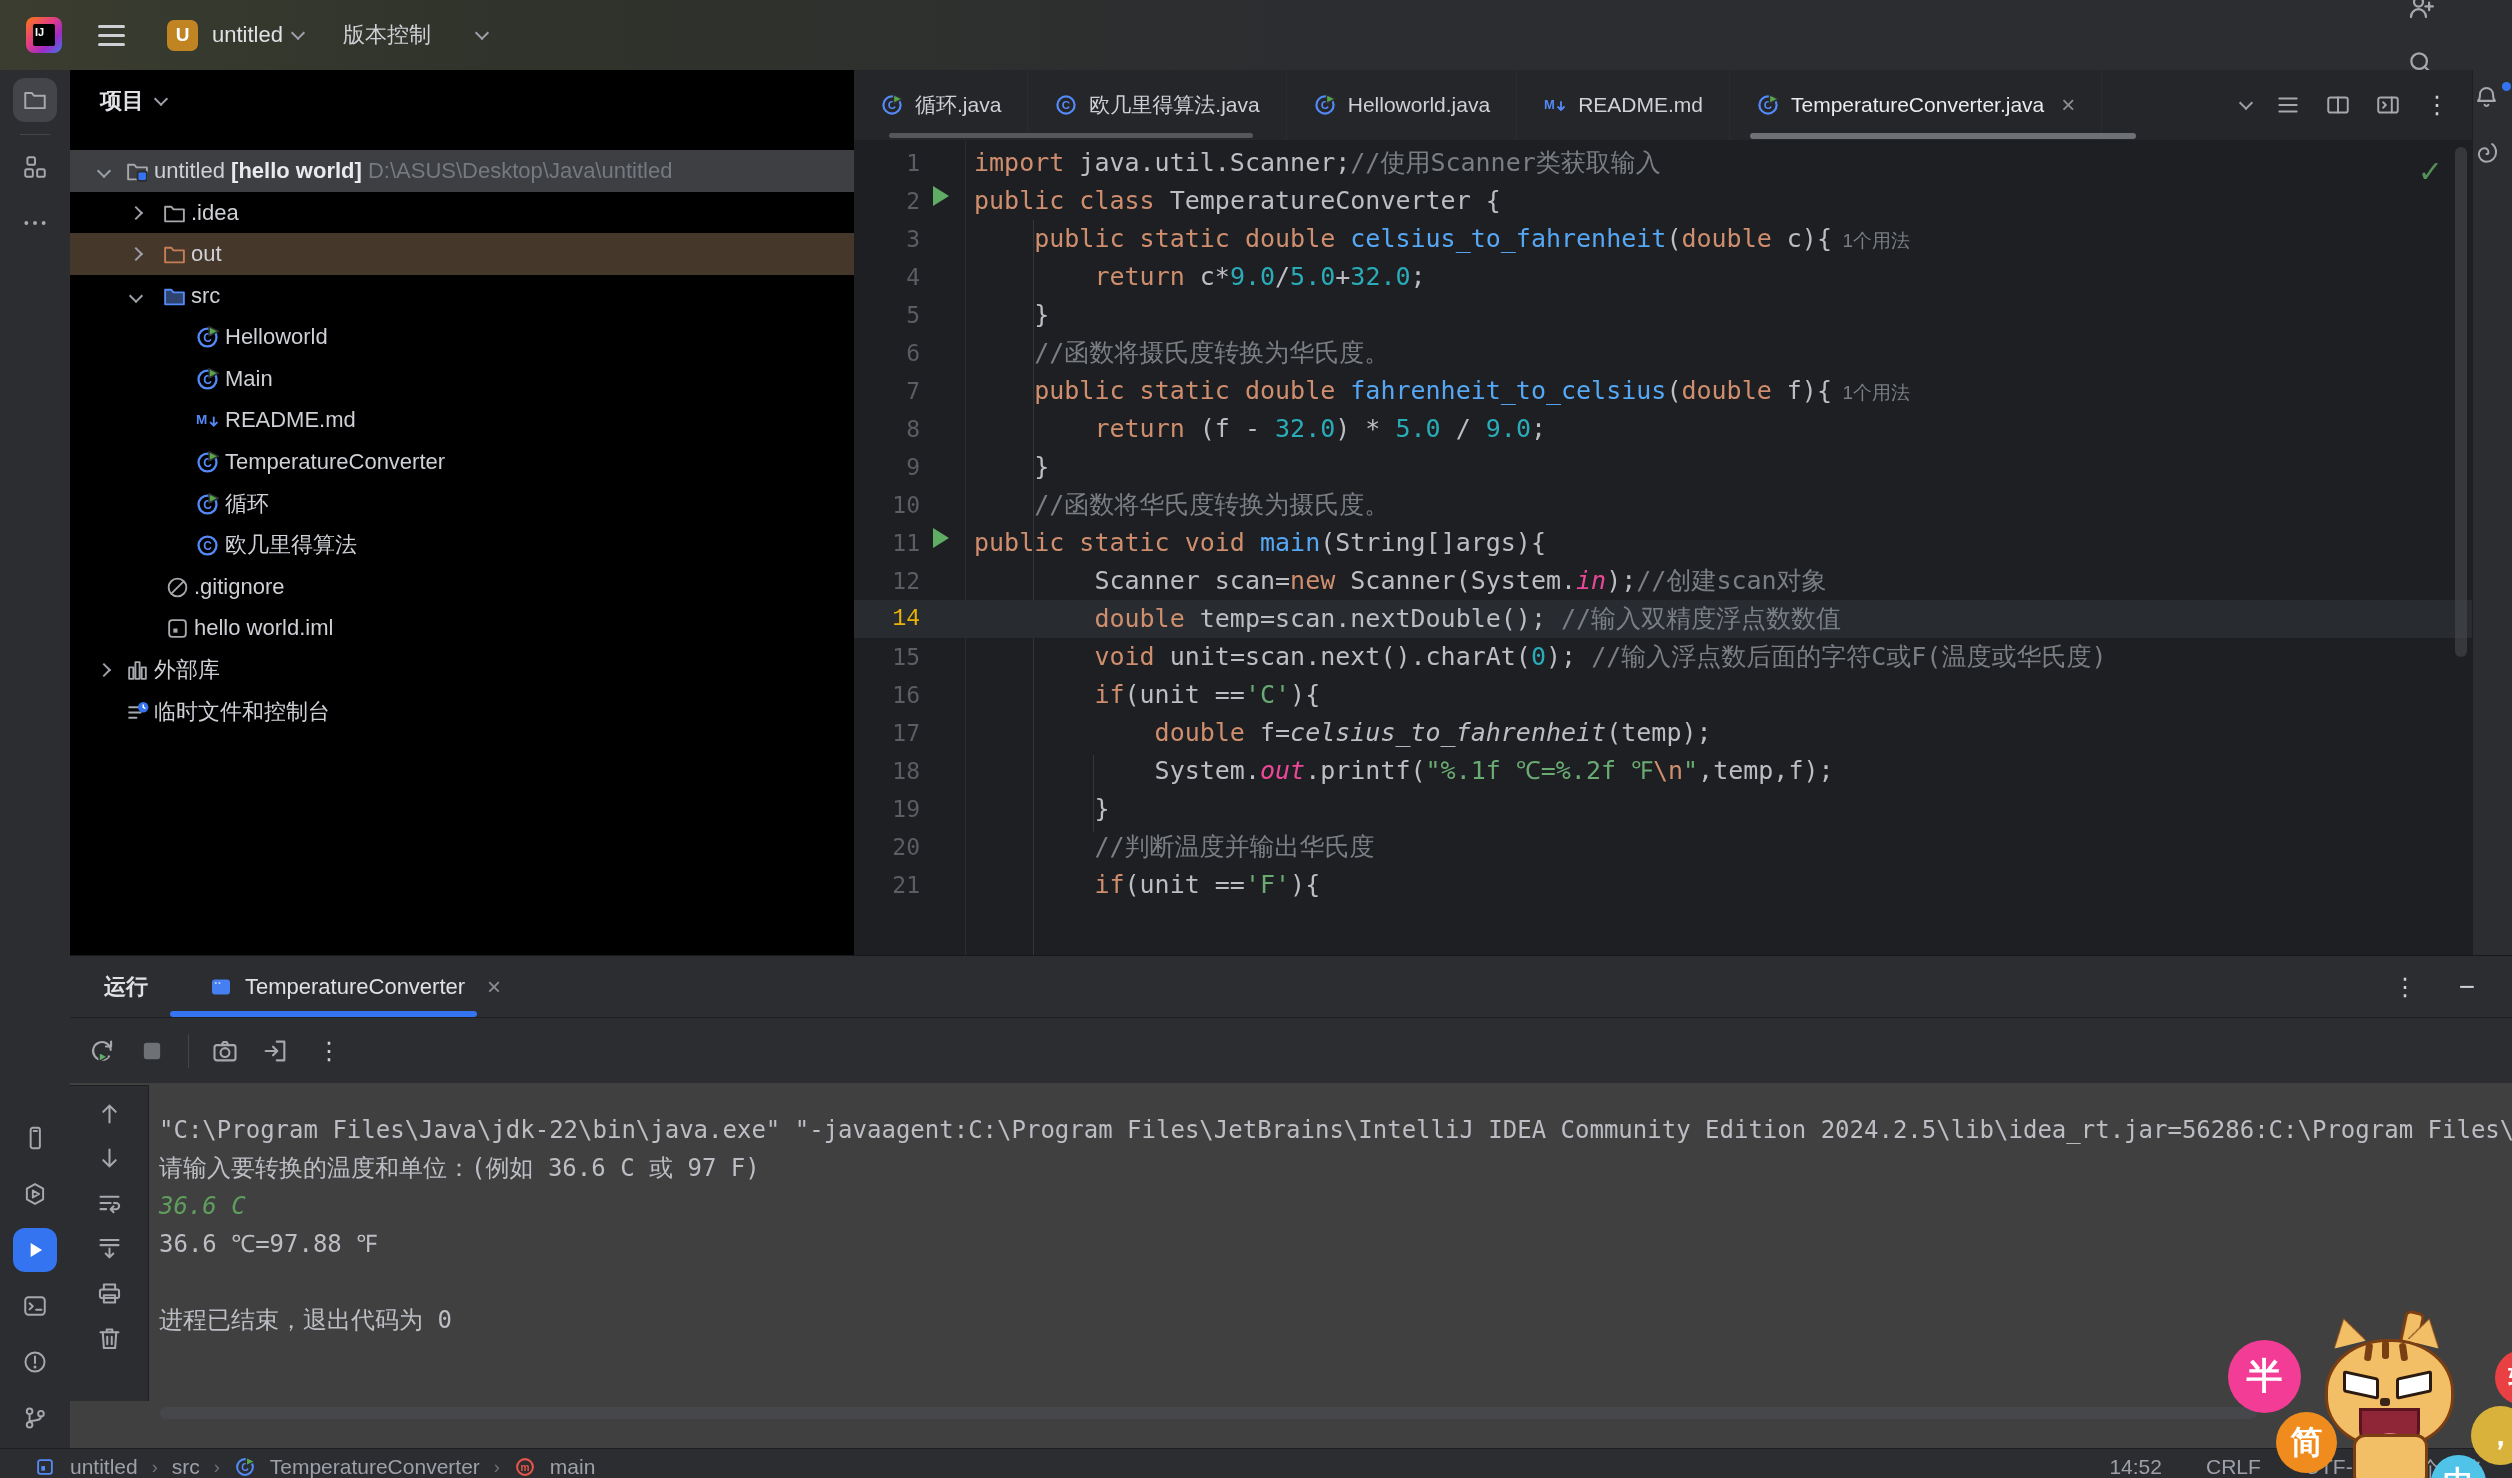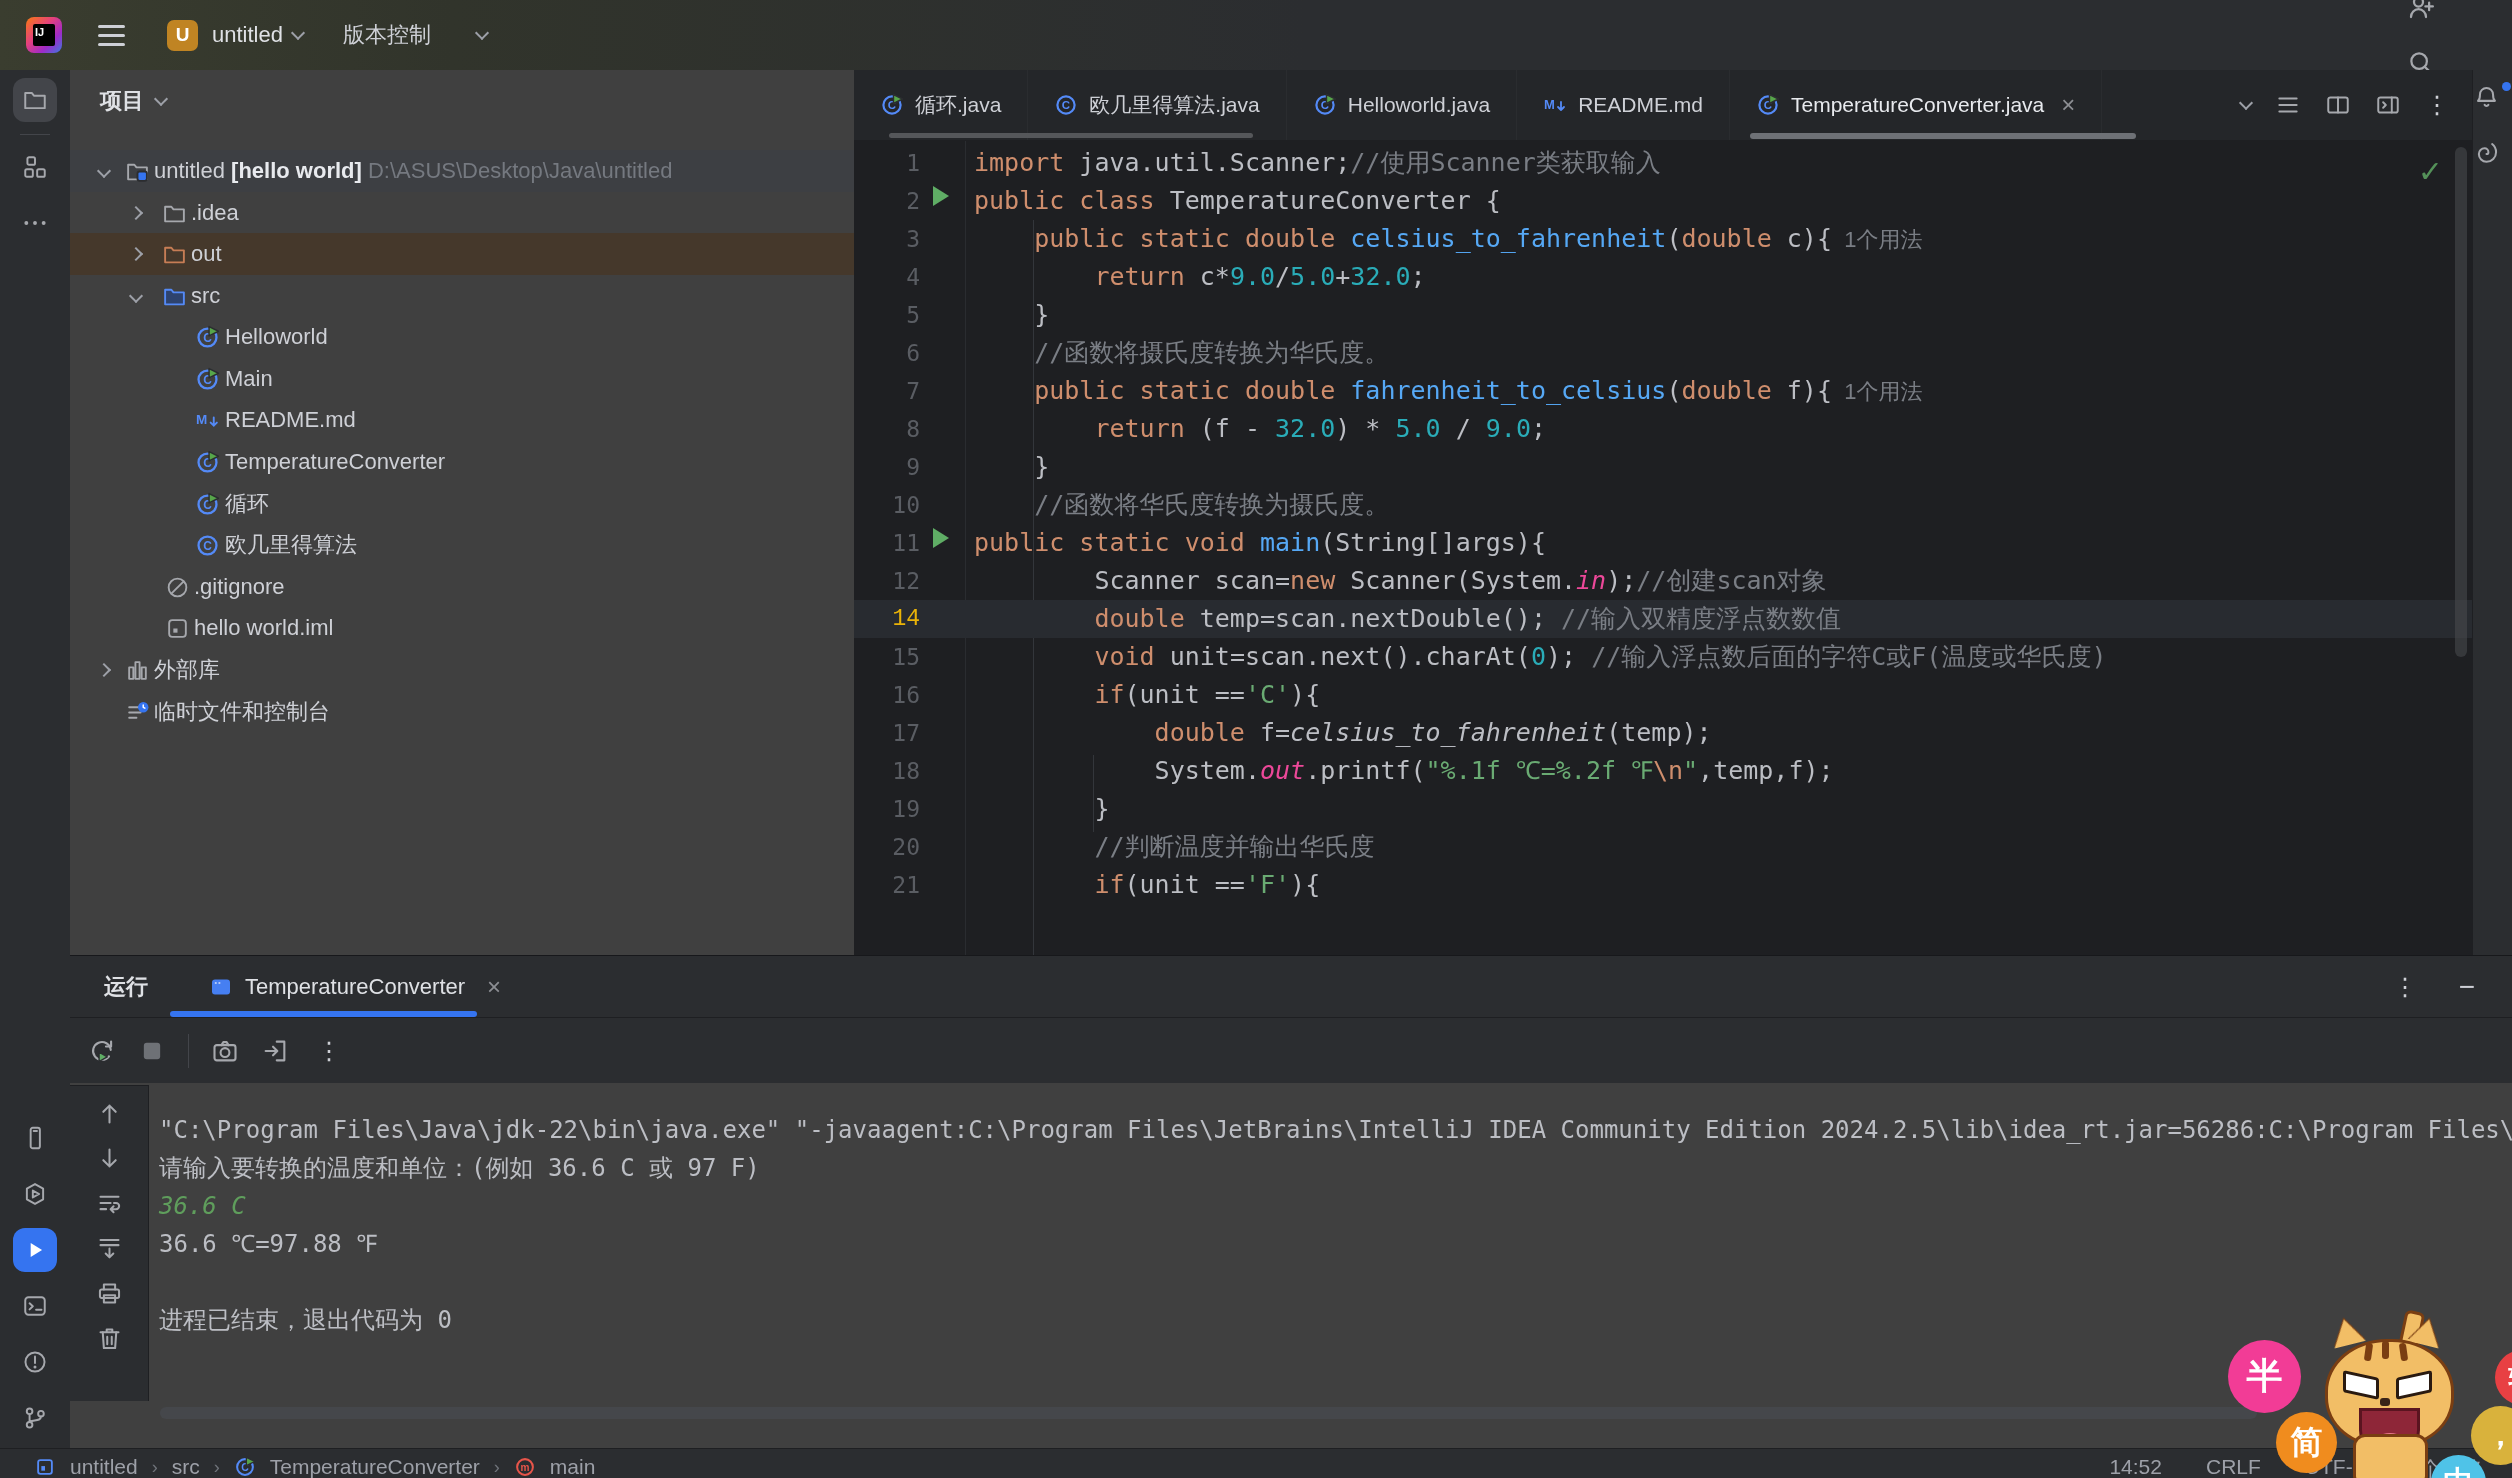--- a/index.html
+++ b/index.html
@@ -33,21 +33,21 @@
   .play-tri{width:0;height:0;border-left:20px solid #5FAD65;border-top:12px solid transparent;border-bottom:12px solid transparent;}
   
   .activity{position:absolute;top:70px;left:0;width:70px;bottom:0;background:#2B2D30;border-right:1px solid #1E1F22;}
   .act-btn{width:44px;height:44px;margin:8px auto 12px;border-radius:12px;display:flex;align-items:center;justify-content:center;}
   .act-btn .ico{width:26px;height:26px;}
   .act-btn.active{background:#43454A;color:#DFE1E5;}
   .act-btn.runactive{background:#3574F0;}
   .act-divider{width:30px;height:1px;background:#43454A;margin:10px auto;}
   .act-bottom{position:absolute;top:1038px;left:0;width:100%;}
   
-  .project{position:absolute;top:70px;left:70px;width:784px;height:885px;background:#404040;border-right:4px solid #eab308;overflow:hidden;}
+  .project{position:absolute;top:70px;left:70px;width:784px;height:885px;background:#000000;border-right:4px solid #eab308;overflow:hidden;}
   .proj-header{height:61px;display:flex;align-items:center;padding-left:30px;gap:12px;}
   .proj-header b{font-size:22px;color:#DFE1E5;}
   .tree{position:absolute;top:80px;left:0;right:0;}
   .trow{position:absolute;left:0;width:100%;height:42px;display:flex;align-items:center;font-size:22px;color:#CED0D6;white-space:nowrap;}
   .trow.selected{background:#3D3F43;}
   .trow.hovered{background:#45382B;}
   .trow .chev{border-color:#9DA0A8;margin:0 0 0 0;}
   .trow .ticon{width:25px;height:25px;position:absolute;}
   .trow .tlabel{position:absolute;}
   .tpath{color:#757980;text-align:center;}
@@ -66,21 +66,21 @@
   .code{position:relative;height:814px;font-family:"DejaVu Sans Mono",monospace;font-size:25px;line-height:38px;padding-top:3px;}
   .cline{position:relative;height:38px;white-space:pre;}
   .cline.current{background:#282B30;}
   .lnum{position:absolute;left:0;width:66px;text-align:right;color:#5A5D63;font-size:23px;}
   .cline.current .lnum{color:#eab308;font-family:Liberation Mono, monospace;}
   .runarrow{position:absolute;left:79px;top:4px;width:0;height:0;border-left:16px solid #5FAD65;border-top:10px solid transparent;border-bottom:10px solid transparent;}
   .ctext{position:absolute;left:120px;}
   .tk-k{color:#CF8E6D}.tk-p{color:#BCBEC4}.tk-m{color:#56A8F5}.tk-n{color:#2AACB8}
   .tk-s{color:#6AAB73}.tk-c{color:#7A7E85}.tk-e{color:#CF8E6D}
   .tk-f{color:#ec4899;font-style:italic}.tk-i{color:#BCBEC4;font-style:italic}
-  .tk-h{color:#7A7E85;font-size:22px;font-family:"Liberation Sans",sans-serif;}
+  .tk-h{color:#7A7E85;font-size:19px;font-family:"Liberation Sans",sans-serif;}
   .guide{position:absolute;width:1px;background:#33363B;}
   .gutter-sep{position:absolute;left:111px;top:0;bottom:0;width:1px;background:#2A2C30;}
   .vscroll{position:absolute;right:6px;top:6px;width:12px;height:510px;background:#4A4D51;opacity:.55;border-radius:6px;}
   .inspect-ok{position:absolute;right:30px;top:12px;color:#549159;font-size:30px;font-weight:bold;font-family:"DejaVu Sans",sans-serif;}
   
   .rightbar{position:absolute;top:70px;right:0;width:40px;height:885px;background:#2B2D30;border-left:1px solid #1E1F22;}
   .rightbar .ico{width:27px;height:27px;margin:14px auto;}
   .bell-wrap{position:relative;}
   .bell-dot{position:absolute;top:12px;right:2px;width:9px;height:9px;border-radius:50%;background:#3574F0;}
   

